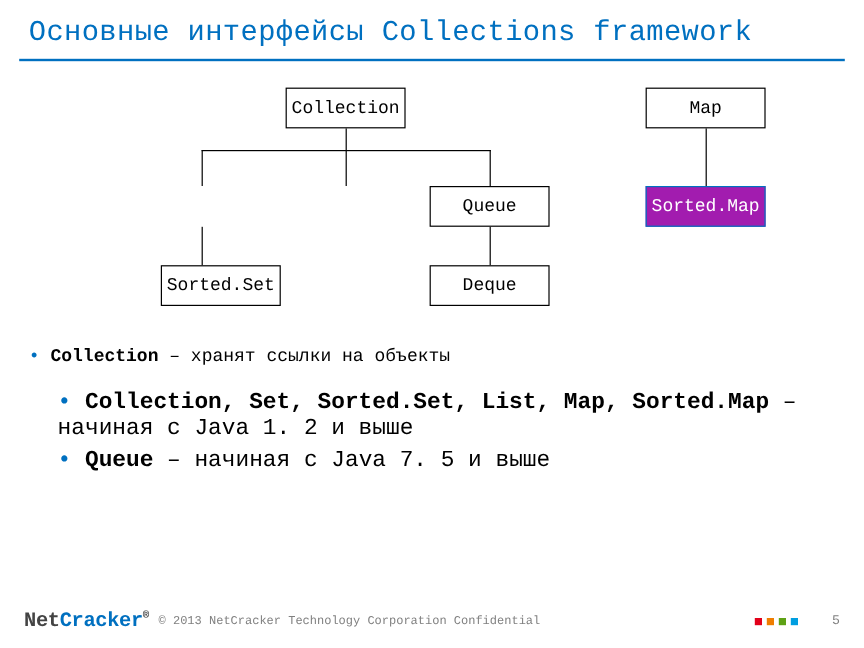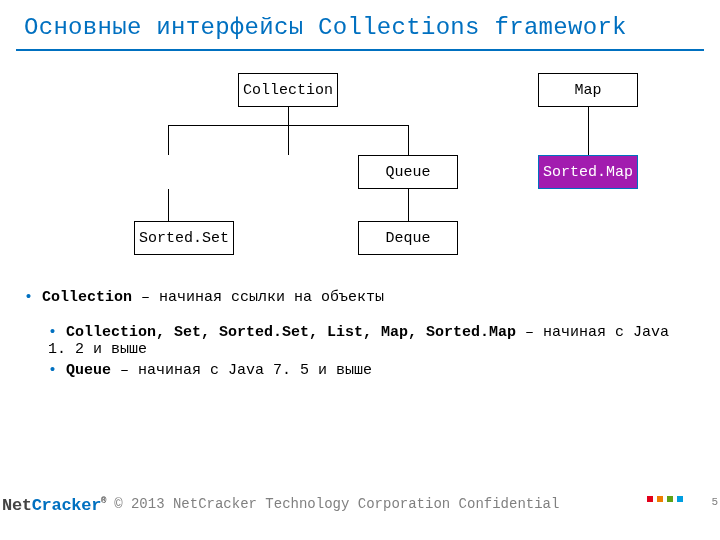--- a/index.html
+++ b/index.html
@@ -51,36 +51,36 @@
   }
   
   .bullets {
     padding: 0 24px;
     font-size: 15px;
     color: #000;
   }
   .b1 { margin: 2px 0 14px 0; }
   .b1::before { content: "•  "; color: #0070c0; }
   .sub { margin-left: 24px; }
-  .sub li { list-style: none; margin: 4px 0; font-size: 15px; }
+  .sub li { list-style: none; margin: 4px 0; font-size: 19px; }
   .sub li::before { content: "•  "; color: #0070c0; }
   b { font-weight: 700; }
   
   .footer {
     position: absolute;
     left: 0; right: 0; bottom: 0;
     height: 44px;
     display: flex;
-    align-items: flex-start;
-    padding: 0 2px;
+    align-items: center;
+    padding: 0 20px;
   }
   .logo { font-weight: 700; font-size: 17px; color: #444; letter-spacing: -0.3px; }
   .logo .cr { color: #0070c0; }
   .logo sup { font-size: 9px; }
-  .copyright { font-size: 14px; color: #808080; margin-left: 8px; }
+  .copyright { font-size: 10px; color: #808080; margin-left: 8px; }
   .dots { margin-left: auto; display: flex; gap: 4px; align-items: center; }
   .dots span { width: 6px; height: 6px; }
   .pagenum { font-size: 11px; color: #808080; margin-left: 28px; }
 </style>
 </head>
 <body>
 
 <div class="slide-title">Основные интерфейсы Collections framework</div>
 <div class="divider"></div>
 
@@ -102,21 +102,21 @@
   <div class="dconn" style="left:408px; top:68px; width:1px; height:30px;"></div>
 
   <div class="dconn" style="left:588px; top:50px; width:1px; height:48px;"></div>
 
   <div class="dconn" style="left:168px; top:132px; width:1px; height:32px;"></div>
 
   <div class="dconn" style="left:408px; top:132px; width:1px; height:32px;"></div>
 </div>
 
 <div class="bullets">
-  <p class="b1"><b>Collection</b><span> – начиная ссылки на объекты</span></p>
+  <p class="b1"><b>Collection</b><span> – хранят ссылки на объекты</span></p>
   <ul class="sub" style="margin-top:18px;">
     <li><b>Collection, Set, Sorted.Set, List, Map, Sorted.Map</b><span> – начиная с Java 1. 2 и выше</span></li>
     <li><b>Queue</b><span> – начиная с Java 7. 5 и выше</span></li>
   </ul>
 </div>
 
 <div class="footer">
   <span class="logo"><span>Net</span><span class="cr">Cracker</span><sup>®</sup></span>
   <span class="copyright">© 2013 NetCracker Technology Corporation Confidential</span>
   <span class="dots">

